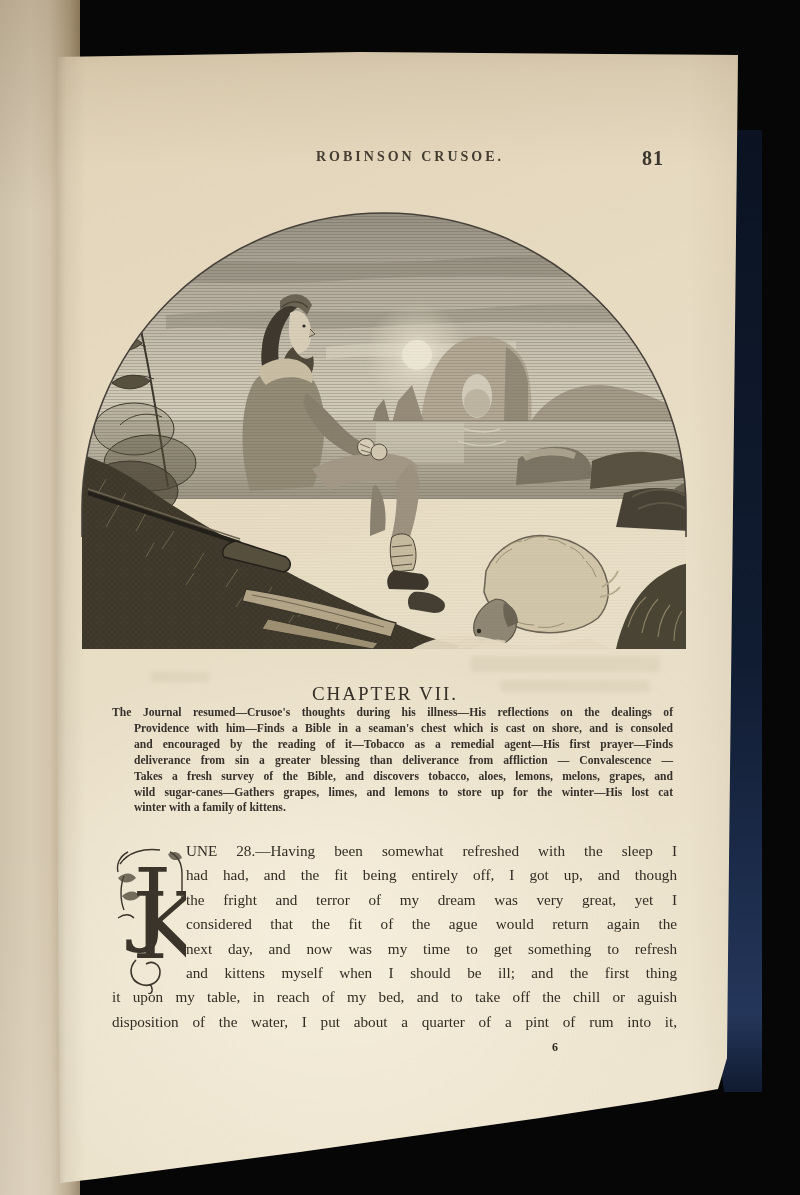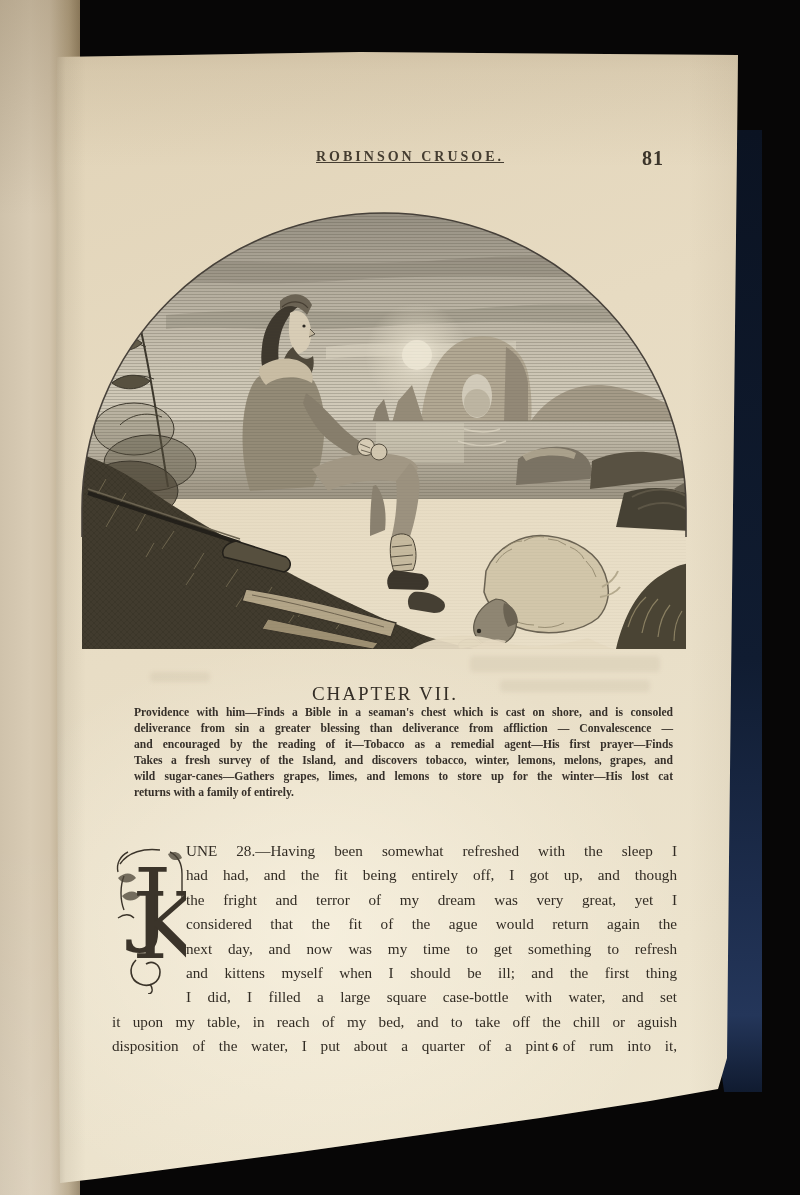--- a/index.html
+++ b/index.html
@@ -24,21 +24,21 @@
       linear-gradient(160deg,#e0d2b6 0%, #e7dbc2 35%, #e9dfc8 60%, #efe7d2 100%);
     clip-path:polygon(57px 57px, 360px 52px, 738px 55px, 734px 420px, 729px 860px, 727px 1058px,
       718px 1089px, 650px 1101px, 540px 1118px, 420px 1135px, 300px 1152px, 185px 1167px,
       95px 1179px, 60px 1183px, 58px 900px, 56px 400px);}
   .gutter{position:absolute;left:52px;top:0;width:34px;height:1195px;
     background:linear-gradient(90deg, rgba(60,45,25,.25) 0%, rgba(60,45,25,.07) 40%, rgba(0,0,0,0) 100%);}
   
   .ghost{position:absolute;background:rgba(96,84,62,.07);filter:blur(2px);border-radius:4px;}
 
   .running-head{position:absolute;left:250px;top:149px;width:320px;text-align:center;
-    font-size:14px;font-weight:700;letter-spacing:3px;color:#453d31;text-decoration:underline;}
+    font-size:14px;font-weight:700;letter-spacing:3px;color:#453d31;}
   .folio{position:absolute;left:618px;top:147px;width:46px;text-align:right;
     font-size:20px;font-weight:700;letter-spacing:1px;color:#3c352b;}
   .chapter-head{position:absolute;left:235px;top:659px;width:300px;text-align:center;
     font-size:19px;letter-spacing:2px;color:#352f27;font-weight:400;margin-top:24px;}
 
   .argument{position:absolute;left:112px;top:705px;width:561px;
     font-size:11.6px;font-weight:700;line-height:15.9px;color:#36302a;}
   .argument .ln{text-align:justify;text-align-last:justify;}
   .argument .ln.indent{padding-left:22px;}
   .argument .ln.last{text-align:left;text-align-last:left;padding-left:22px;}
@@ -218,26 +218,27 @@
 
         <rect x="0" y="0" width="616" height="452" fill="url(#hlines)" opacity="0.16"></rect>
       </g>
 
       <path d="M6,340 L6,312 A302,296 0 0 1 610,312 L610,340" fill="none" stroke="#47413a" stroke-width="1.6"></path>
     </svg>
 
     <div class="chapter-head">CHAPTER VII.</div>
 
     <div class="argument">
+      <div class="ln">The Journal resumed—Crusoe's thoughts during his illness—His reflections on the dealings of</div>
       <div class="ln indent">Providence with him—Finds a Bible in a seaman's chest which is cast on shore, and is consoled</div>
+      <div class="ln indent">and encouraged by the reading of it—Tobacco as a remedial agent—His first prayer—Finds</div>
       <div class="ln indent">deliverance from sin a greater blessing than deliverance from affliction — Convalescence —</div>
-      <div class="ln indent">and encouraged by the reading of it—Tobacco as a remedial agent—His first prayer—Finds</div>
-      <div class="ln indent">Takes a fresh survey of the Island, and discovers tobacco, winter, lemons, melons, grapes, and</div>
+      <div class="ln indent">Takes a fresh survey of the Bible, and discovers tobacco, aloes, lemons, melons, grapes, and</div>
       <div class="ln indent">wild sugar-canes—Gathers grapes, limes, and lemons to store up for the winter—His lost cat</div>
-      <div class="ln last">returns with a family of entirely.</div>
+      <div class="ln last">winter with a family of kittens.</div>
     </div>
 
     <div class="bodytext">
       <svg class="dropcap" viewBox="0 0 76 152">
         <g stroke="#3b342a" fill="none" stroke-width="1.4">
           <path d="M10,22 C18,10 34,6 50,8 M8,30 C6,22 10,14 18,10"></path>
           <path d="M14,34 C10,44 10,58 14,68 M8,76 C14,72 20,72 24,76"></path>
           <path d="M60,10 C68,14 72,22 72,32 L72,60"></path>
           <path d="M26,118 C18,126 20,138 30,142 C40,146 50,140 50,130 C50,122 42,118 36,122" stroke-width="1.6"></path>
           <path d="M40,142 C44,148 42,152 38,152"></path>
@@ -250,21 +251,20 @@
         <text x="24" y="92">J</text>
         <text x="22" y="116" font-size="11" fill="#3b342a" font-family="Liberation Serif, serif">K</text>
       </svg>
       <div class="col-indent">
         <div class="ln">UNE 28.—Having been somewhat refreshed with the sleep I</div>
         <div class="ln">had had, and the fit being entirely off, I got up, and though</div>
         <div class="ln">the fright and terror of my dream was very great, yet I</div>
         <div class="ln">considered that the fit of the ague would return again the</div>
         <div class="ln">next day, and now was my time to get something to refresh</div>
         <div class="ln">and kittens myself when I should be ill; and the first thing</div>
-        <div class="ln">I did, I filled a large square case-bottle with water, and set</div>
       </div>
       <div class="ln">it upon my table, in reach of my bed, and to take off the chill or aguish</div>
       <div class="ln">disposition of the water, I put about a quarter of a pint of rum into it,</div>
     </div>
 
     <div class="sig-mark">6</div>
   </div>
 </div>
 
 </body></html>

